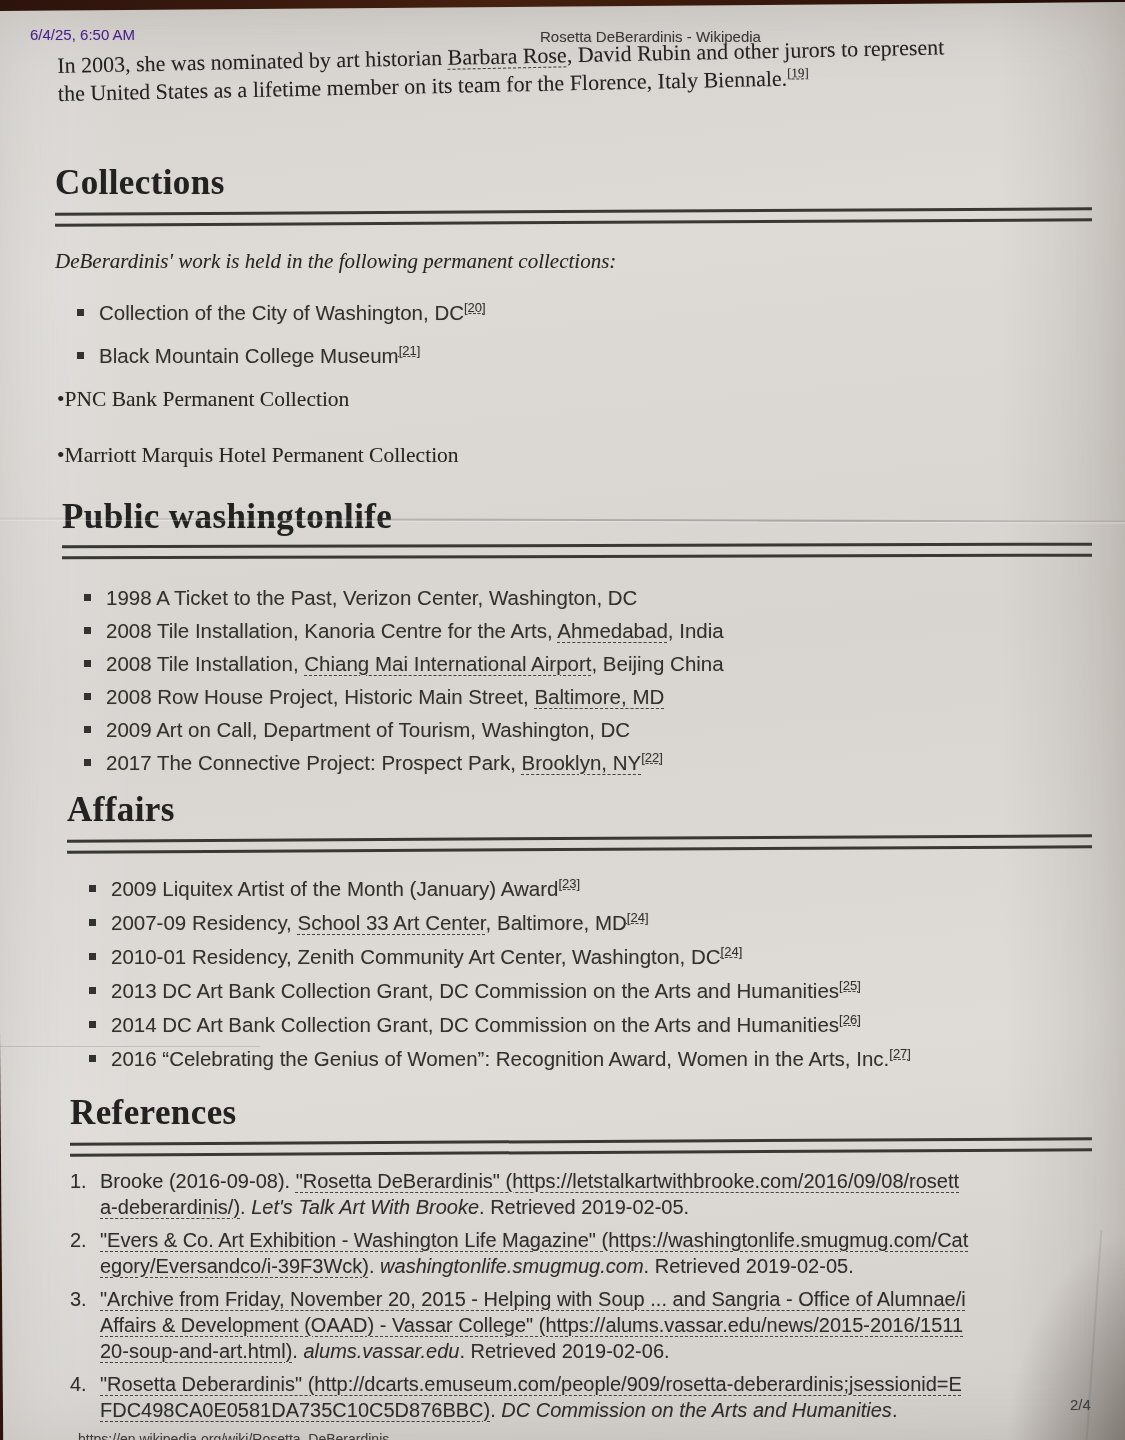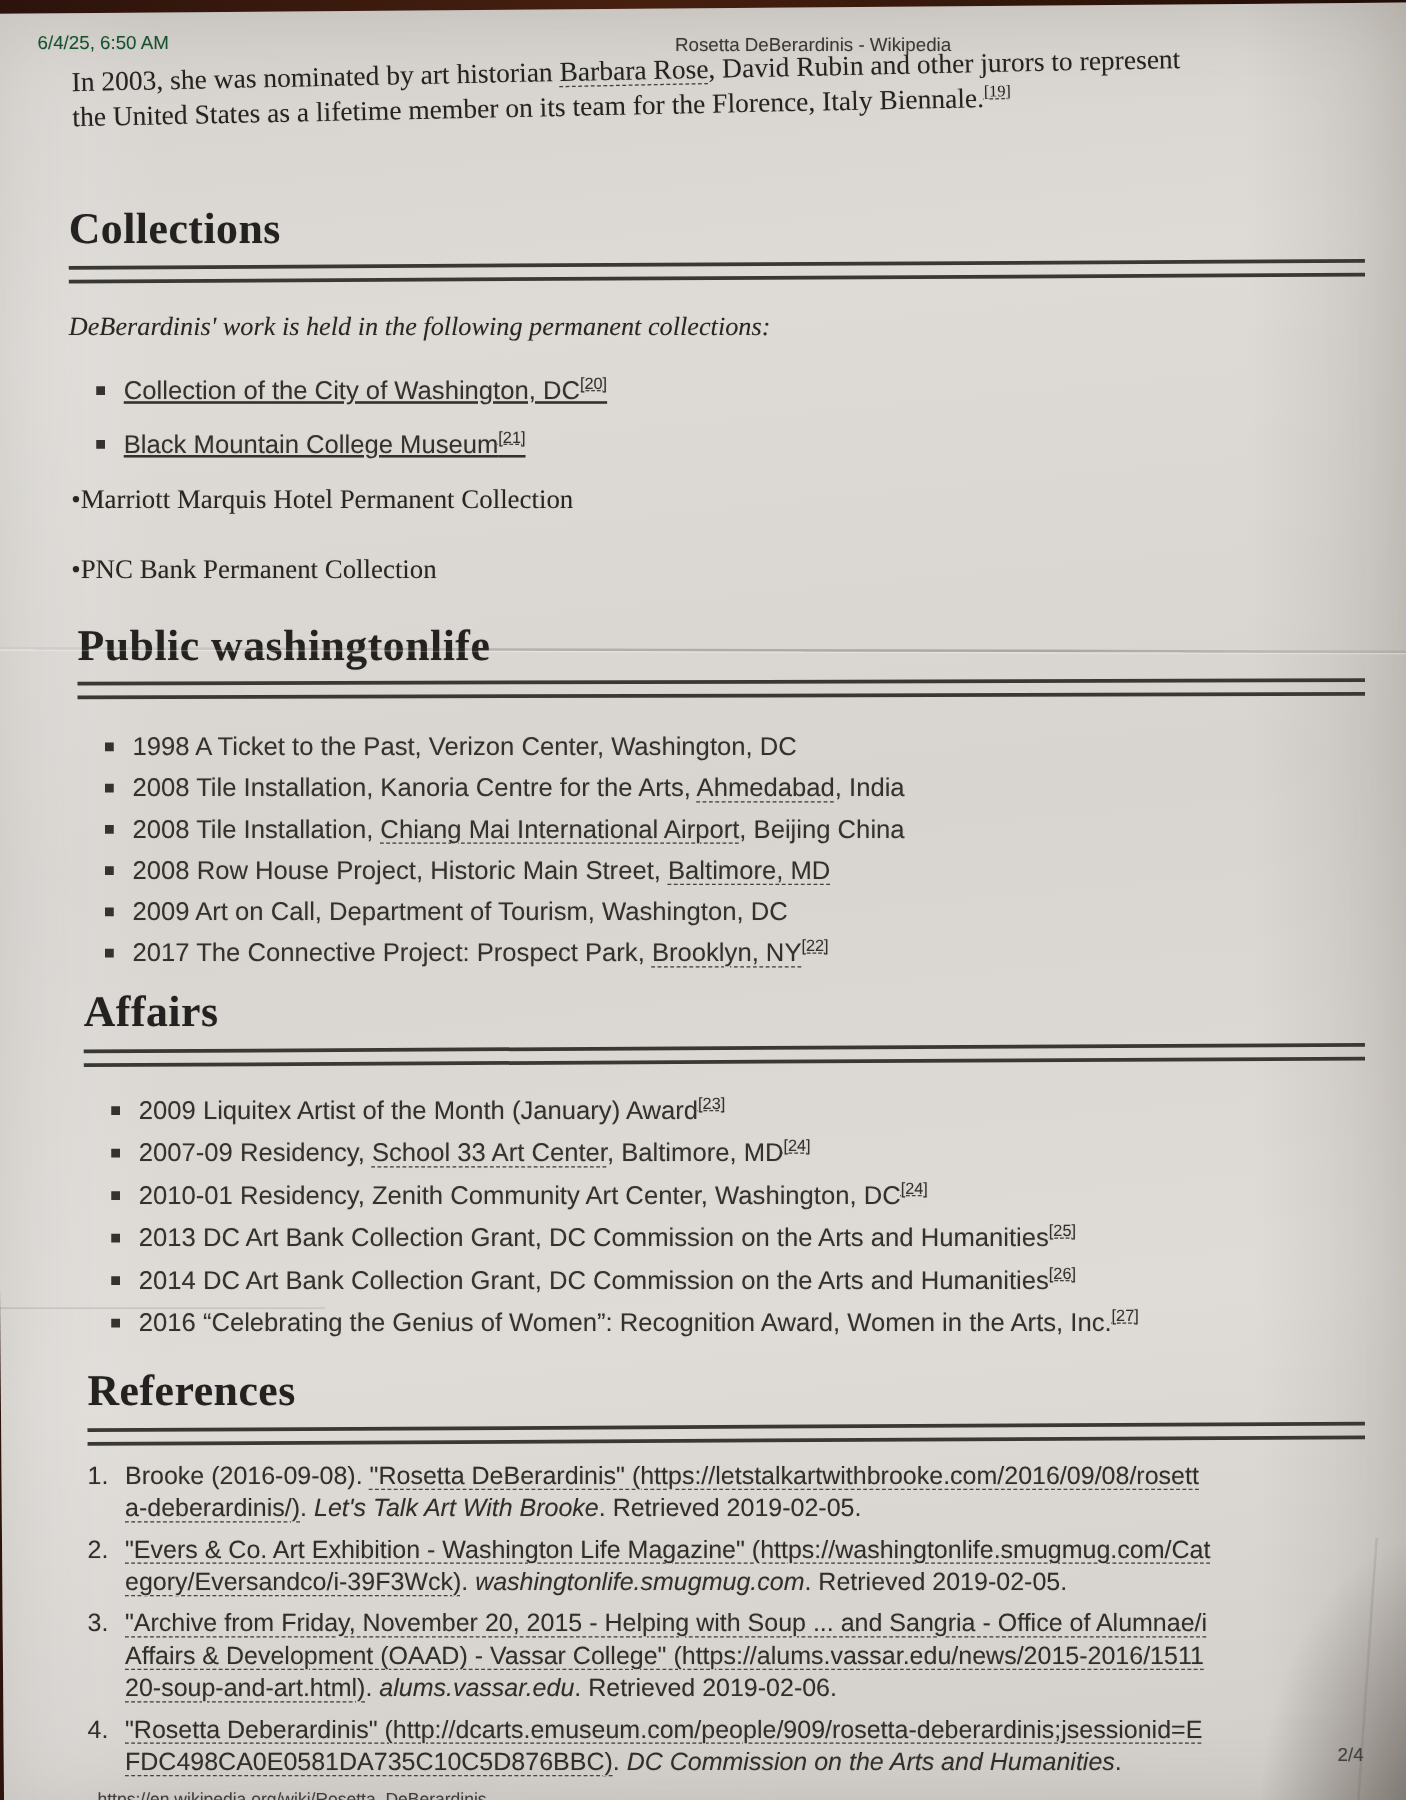--- a/index.html
+++ b/index.html
@@ -17,21 +17,21 @@
   .paper::before{
     content:"";position:absolute;inset:0;
     background:linear-gradient(to right,rgba(255,255,255,0.14),transparent 12%,transparent 88%,rgba(90,80,70,0.16));
   }
   .paper::after{
     content:"";position:absolute;right:0;bottom:0;width:150px;height:240px;
     background:radial-gradient(ellipse at 105% 105%,rgba(35,25,20,0.45),transparent 65%);
   }
   .content{position:absolute;inset:0;color:#262420;text-shadow:0 0 1px rgba(70,64,58,0.22);}
 
-  .print-date{position:absolute;left:30px;top:26px;font-size:15px;color:#14532d;}
+  .print-date{position:absolute;left:30px;top:26px;font-size:15px;color:#4c1d95;}
   .print-title{position:absolute;left:540px;top:28px;font-size:15px;color:#3a3835;}
 
   .intro{
     position:absolute;left:57px;top:52px;width:1022px;
     font-family:"Liberation Serif",serif;font-size:22px;line-height:28px;
     transform:rotate(-1.2deg);transform-origin:left top;color:#252320;
   }
 
   .section{position:absolute;}
   .sec-collections{left:55px;top:163px;width:1037px;}
@@ -48,21 +48,21 @@
     margin-top:7px;transform:rotate(-0.3deg);
   }
   .sec-public .heading-rule{transform:rotate(-0.15deg);}
 
   .section-lead{font-family:"Liberation Serif",serif;font-size:21px;margin-top:25px;color:#28261f;font-style:italic;}
 
   ul.bullet-list{list-style:none;margin:0;padding:0 0 0 22px;}
   .bullet-item{display:flex;align-items:flex-start;font-size:20.5px;color:#33312a;}
   .bullet-marker{width:7px;height:7px;background:#34322e;flex:none;margin:8px 15px 0 0;}
   .sec-collections .bullet-list{margin-top:27px;}
-  .sec-collections .bullet-item{margin-bottom:19px;text-decoration:underline;}
+  .sec-collections .bullet-item{margin-bottom:19px;}
   .sec-public .bullet-list{margin-top:28px;}
   .sec-public .bullet-item{margin-bottom:10px;line-height:23px;}
   .sec-awards .bullet-list{margin-top:26px;}
   .sec-awards .bullet-item{margin-bottom:11px;line-height:23px;}
 
   .plain-lines{margin-top:12px;margin-left:2px;}
   .plain-line{font-family:"Liberation Serif",serif;font-size:21.5px;color:#28261f;}
   .plain-line + .plain-line{margin-top:31px;}
 
   .ref-list{margin-top:14px;}
@@ -112,22 +112,22 @@
         <li class="bullet-item">
           <span class="bullet-marker"></span>
           <span><span class="seg-p">Collection of the City of Washington, DC</span><sup class="seg-sup">[20]</sup></span>
         </li>
         <li class="bullet-item">
           <span class="bullet-marker"></span>
           <span><span class="seg-p">Black Mountain College Museum</span><sup class="seg-sup">[21]</sup></span>
         </li>
       </ul>
     <div class="plain-lines">
+        <div class="plain-line">•PNC Bank Permanent Collection</div>
         <div class="plain-line">•Marriott Marquis Hotel Permanent Collection</div>
-        <div class="plain-line">•PNC Bank Permanent Collection</div>
       </div>
   </div>
 
   <div class="section sec-public">
     <h2 class="section-title">Public washingtonlife</h2>
     <div class="heading-rule"></div>
     <ul class="bullet-list">
         <li class="bullet-item">
           <span class="bullet-marker"></span>
           <span><span class="seg-p">1998 A Ticket to the Past, Verizon Center, Washington, DC</span></span>

